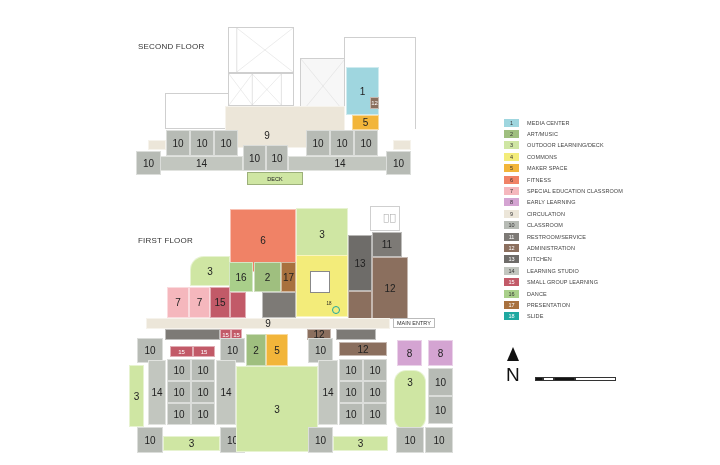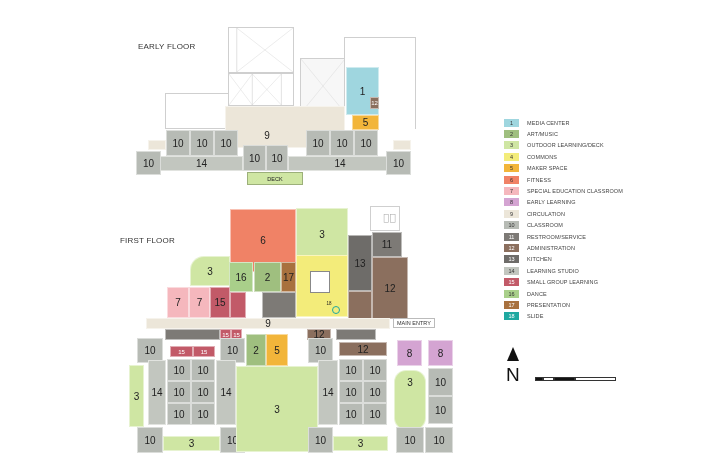--- a/index.html
+++ b/index.html
@@ -15,21 +15,21 @@
   .legend-row { display:flex; align-items:center; height:11.4px; }
   .swatch { width:15px; height:8px; font-size:5.5px; display:flex; align-items:center; justify-content:center; color:#333; margin-right:8px; }
   .legend-label { font-size:5.5px; color:#444; letter-spacing:0.1px; }
   .north { position:absolute; left:507px; top:347px; }
   .scale { position:absolute; left:535px; top:377px; height:4px; width:81px; display:flex; }
   .scale div { height:4px; box-sizing:border-box; border:1px solid #333; }
 </style>
 </head>
 <body>
 
-<div class="floor-title" style="left:138px;top:42px;">EARLY FLOOR</div>
+<div class="floor-title" style="left:138px;top:42px;">SECOND FLOOR</div>
 
 <div>
 
   <div class="xbox" style="left:228px;top:27px;width:66px;height:46px;">
     <svg viewBox="0 0 66 46" preserveAspectRatio="none">
         <line x1="8" y1="0" x2="66" y2="46" stroke="#ddd" stroke-width="0.6"></line>
         <line x1="66" y1="0" x2="8" y2="46" stroke="#ddd" stroke-width="0.6"></line>
         <line x1="8" y1="0" x2="8" y2="46" stroke="#ccc" stroke-width="0.6"></line>
       </svg>
   </div>
@@ -78,21 +78,21 @@
 
   <div class="room" style="left:160px;top:156px;width:83px;height:15px;background:#c2c6bf;">14</div>
   <div class="room" style="left:288px;top:156px;width:104px;height:15px;background:#c2c6bf;">14</div>
 
   <div class="room" style="left:136px;top:151px;width:25px;height:24px;background:#b7bbb5;">10</div>
   <div class="room" style="left:386px;top:151px;width:25px;height:24px;background:#b7bbb5;">10</div>
 
   <div class="room" style="left:247px;top:172px;width:56px;height:13px;background:#cfe6a3;border:1px solid #9cb07a;font-size:5.5px;">DECK</div>
 </div>
 
-<div class="floor-title" style="left:120px;top:236px;text-align:right;">FIRST FLOOR</div>
+<div class="floor-title" style="left:138px;top:236px;text-align:right;">FIRST FLOOR</div>
 
 <div>
 
   <div class="room" style="left:230px;top:209px;width:66px;height:63px;background:#f08266;">6</div>
   <div class="room" style="left:296px;top:208px;width:52px;height:52px;background:#cfe6a3;">3</div>
   <div class="room" style="left:190px;top:256px;width:40px;height:30px;background:#cfe6a3;border-radius:14px 0 0 0;">3</div>
   <div class="room" style="left:229px;top:262px;width:24px;height:30px;background:#a9cf8a;">16</div>
   <div class="room" style="left:254px;top:262px;width:27px;height:30px;background:#9fbf7f;">2</div>
   <div class="room" style="left:281px;top:262px;width:15px;height:30px;background:#a8713e;">17</div>
   <div class="room" style="left:296px;top:255px;width:52px;height:62px;background:#f3ec7a;">4</div>

